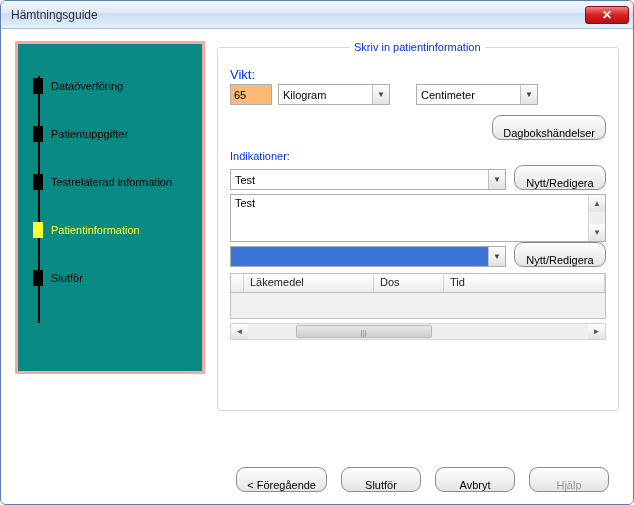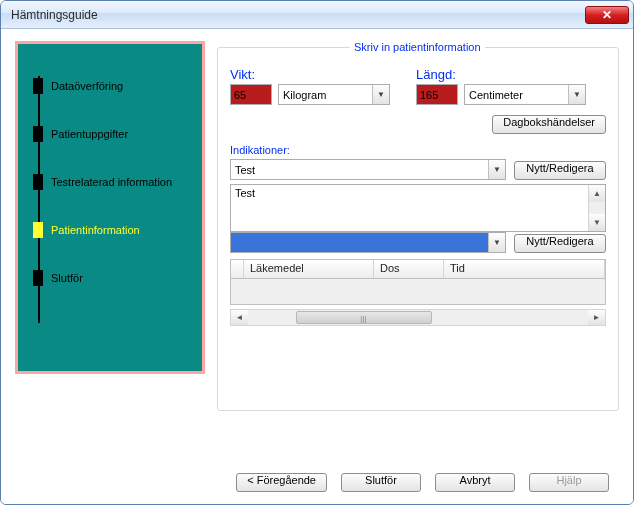--- a/index.html
+++ b/index.html
@@ -79,21 +79,21 @@
     height:100%;
   }
   fieldset.info > legend {
     color:#0030ee; font-size:11px; padding:0 4px;
     margin-left:120px;
   }
   .row { display:flex; align-items:flex-end; gap:10px; }
   .label { color:#0030ee; font-size:13px; display:block; margin-bottom:2px; }
   input.text {
     border:1px solid #abadb3;
-    background:#b91c1c;
+    background:#fdba74;
     font-size:11px;
     padding:2px 3px;
     height:21px;
   }
   .text.small { width:42px; }
   select.sel, .combo {
     border:1px solid #abadb3;
     background:#fff;
     font-size:11px;
     height:21px;
@@ -106,26 +106,26 @@
     width:17px; height:19px;
     border-left:1px solid #c0c0c0;
     background:linear-gradient(to bottom,#fdfdfd,#e3e3e3);
     display:flex; align-items:center; justify-content:center;
     font-size:8px; color:#444;
   }
   .combo.selected { background:#3a74d8; color:#fff; }
   .btn {
     border:1px solid #8c8c8c;
     background:linear-gradient(to bottom,#fdfdfd,#e4e4e4);
-    height:19px; min-width:70px;
+    height:25px; min-width:70px;
     padding:0 10px;
     font-size:11px;
-    border-radius:3px;
+    border-radius:9px;
     cursor:pointer;
-    display:inline-flex; align-items:flex-start; justify-content:center;
+    display:inline-flex; align-items:flex-end; justify-content:center;
   }
   .btn:disabled, .btn.disabled { color:#999; }
   .sec-label { color:#0030ee; font-size:11px; margin-top:10px; margin-bottom:3px; display:block; }
   .listbox {
     border:1px solid #abadb3; background:#fff;
     height:48px; position:relative;
     padding:2px 4px; overflow:hidden;
   }
   .listbox .scrollbar {
     position:absolute; right:0; top:0; bottom:0; width:17px;
@@ -210,24 +210,20 @@
           <div class="row" style="gap:6px;">
             <div style="display:flex;flex-direction:column;">
               <span class="label">Vikt:</span>
               <input class="text small" value="65" style="">
             </div>
             <div class="combo" style="width:112px;align-self:flex-end;">
               <span>Kilogram</span>
               <div class="arrowbtn">▼</div>
             </div>
             <div style="width:14px;"></div>
-            <div style="display:flex;flex-direction:column;">
-              <span class="label">Längd:</span>
-              <input class="text small" value="165" style="">
-            </div>
             <div class="combo" style="width:122px;align-self:flex-end;">
               <span>Centimeter</span>
               <div class="arrowbtn">▼</div>
             </div>
           </div>
 
           <div style="display:flex;justify-content:flex-end;margin-top:10px;">
             <div class="btn" style="min-width:110px;">
               <span>Dagbokshändelser</span>
             </div>

